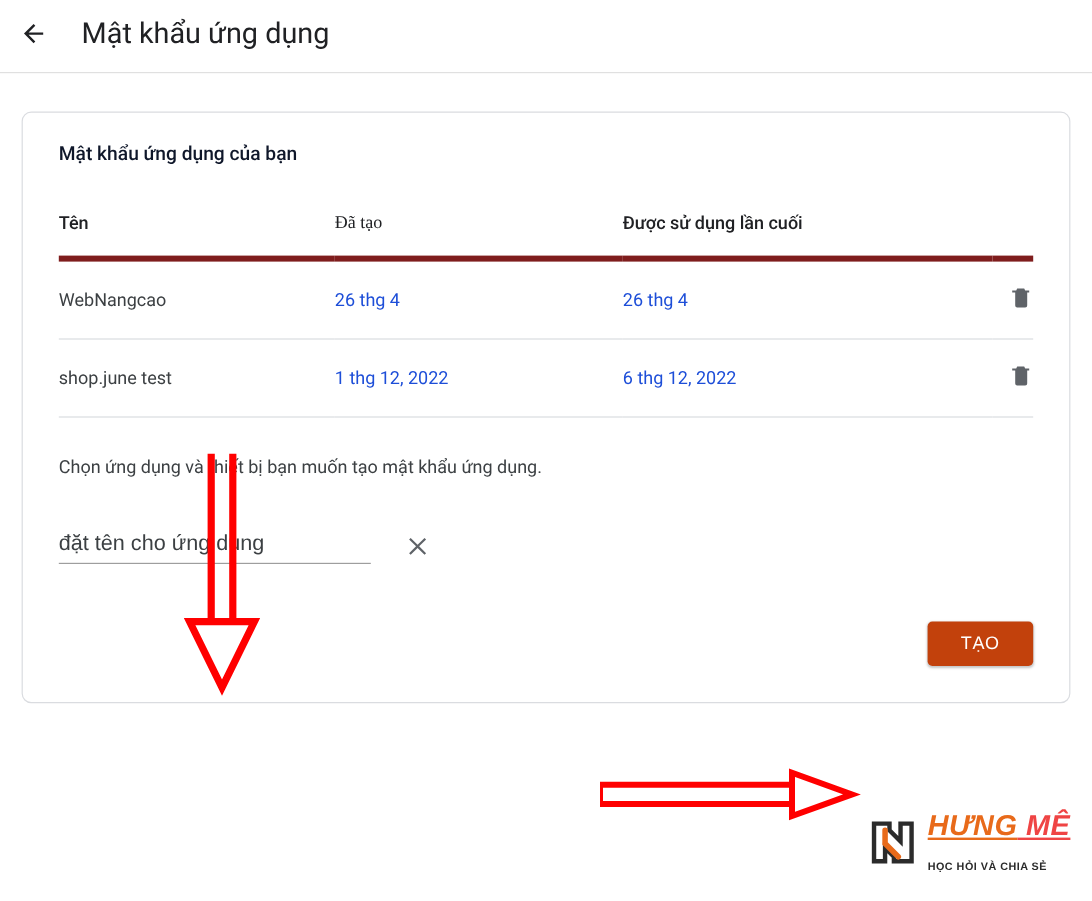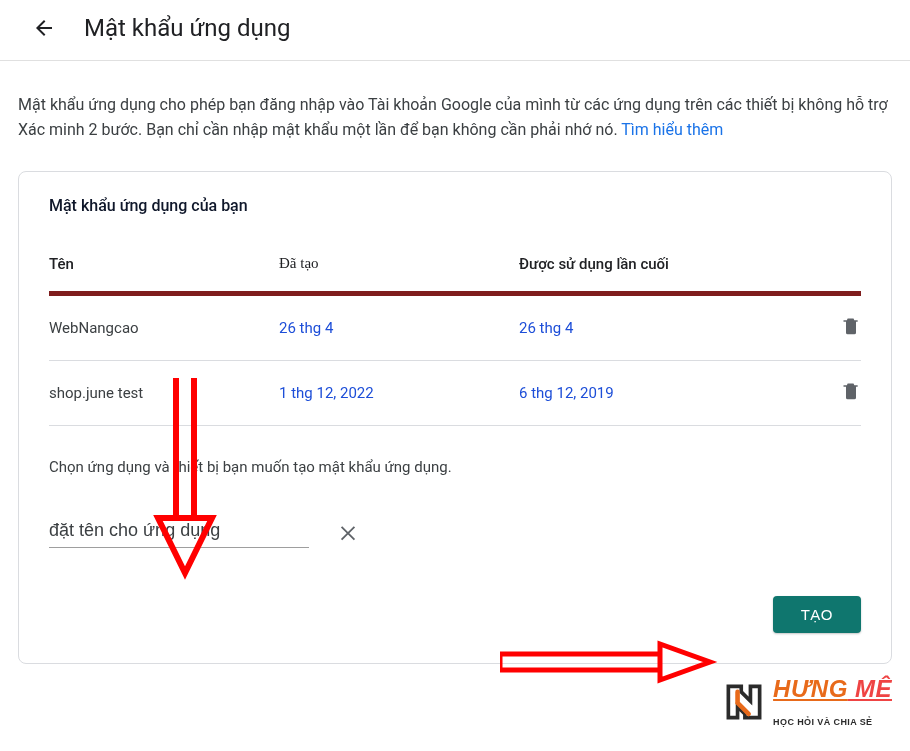--- a/index.html
+++ b/index.html
@@ -8,21 +8,21 @@
     background: #fff;
     color: #202124;
     width: 910px;
     height: 751px;
     position: relative;
     overflow: hidden;
   }
   .top-bar {
     display: flex;
     align-items: center;
-    padding: 14px 24px 18px 32px;
+    padding: 14px 24px 18px 16px;
     border-bottom: 1px solid #e0e0e0;
   }
   .back-btn {
     width: 24px; height: 24px;
     display: flex; align-items: center; justify-content: center;
     cursor: pointer;
     margin-right: 28px;
     color: #202124;
   }
   .page-title {
@@ -108,21 +108,21 @@
     color: #5f6368;
     cursor: pointer;
     display: inline-flex;
   }
   .action-row {
     display: flex;
     justify-content: flex-end;
     margin-top: 48px;
   }
   .create-btn {
-    background: #0f766e;
+    background: #c2410c;
     color: #fff;
     border: none;
     border-radius: 4px;
     font-size: 15px;
     font-weight: 500;
     letter-spacing: 0.5px;
     padding: 10px 28px;
     cursor: pointer;
     box-shadow: 0 1px 2px rgba(60,64,67,.3);
   }
@@ -177,23 +177,20 @@
 <div class="top-bar">
   <div class="back-btn">
     <svg width="24" height="24" viewBox="0 0 24 24">
         <path d="M20 11H7.83l5.59-5.59L12 4l-8 8 8 8 1.41-1.41L7.83 13H20z" fill="currentColor"></path>
       </svg>
   </div>
   <div class="page-title">Mật khẩu ứng dụng</div>
 </div>
 
 <div class="content">
-  <p class="description">
-    <span>Mật khẩu ứng dụng cho phép bạn đăng nhập vào Tài khoản Google của mình từ các ứng dụng trên các thiết bị không hỗ trợ Xác minh 2 bước. Bạn chỉ cần nhập mật khẩu một lần để bạn không cần phải nhớ nó. </span><a href="#">Tìm hiểu thêm</a>
-  </p>
 
   <div class="card">
     <div class="card-heading">Mật khẩu ứng dụng của bạn</div>
 
     <table class="app-tbl">
       <thead>
         <tr>
           <th class="col-name">Tên</th>
           <th class="col-created">Đã tạo</th>
           <th class="col-last">Được sử dụng lần cuối</th>
@@ -209,21 +206,21 @@
             <span class="trash-btn">
               <svg width="20" height="20" viewBox="0 0 24 24">
                   <path fill="currentColor" d="M6 7h12v13a2 2 0 0 1-2 2H8a2 2 0 0 1-2-2V7zm3-4h6l1 2h4v2H3V5h4l1-2z"></path>
                 </svg>
             </span>
           </td>
         </tr>
         <tr>
           <td>shop.june test</td>
           <td>1 thg 12, 2022</td>
-          <td>6 thg 12, 2019</td>
+          <td>6 thg 12, 2022</td>
           <td class="col-del">
             <span class="trash-btn">
               <svg width="20" height="20" viewBox="0 0 24 24">
                   <path fill="currentColor" d="M6 7h12v13a2 2 0 0 1-2 2H8a2 2 0 0 1-2-2V7zm3-4h6l1 2h4v2H3V5h4l1-2z"></path>
                 </svg>
             </span>
           </td>
         </tr>
       </tbody>
     </table>

